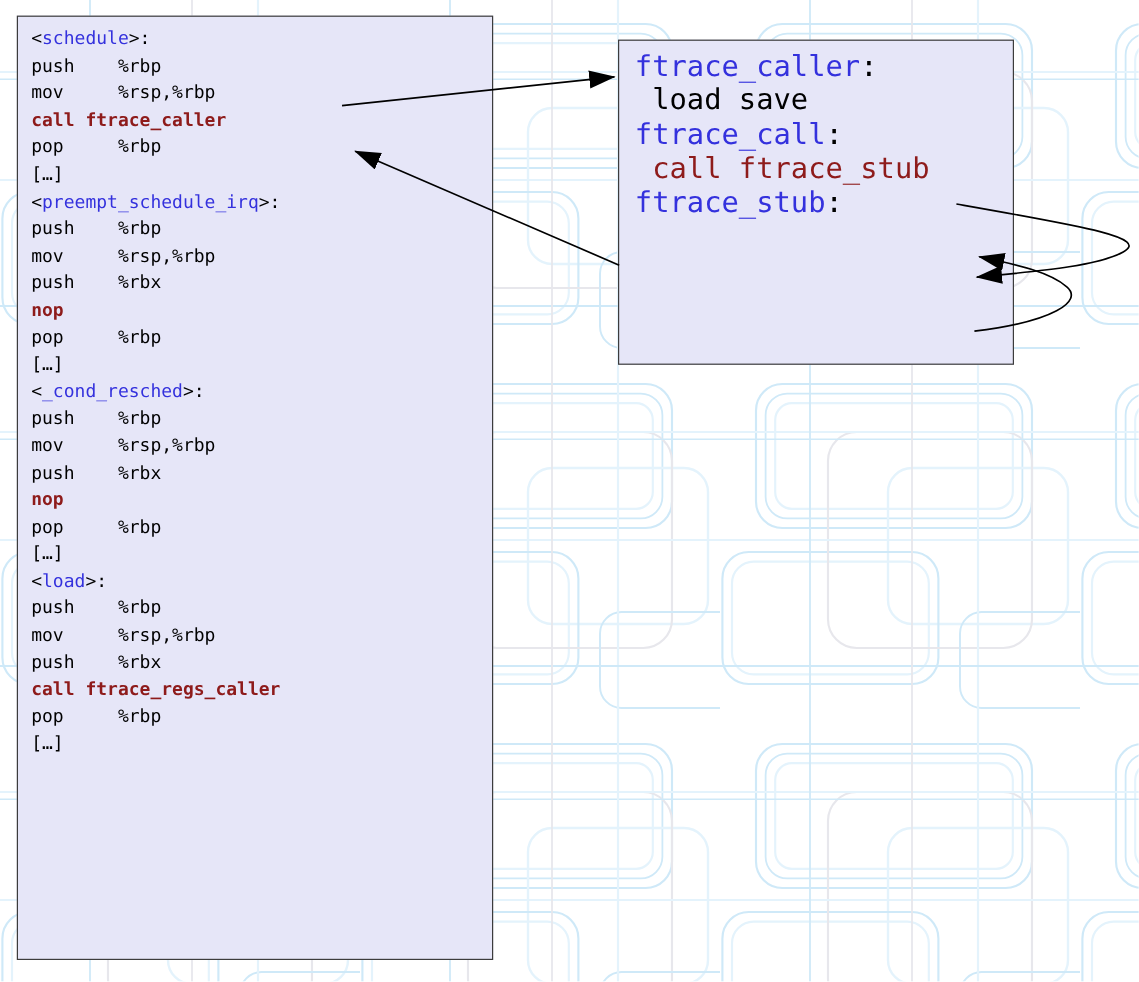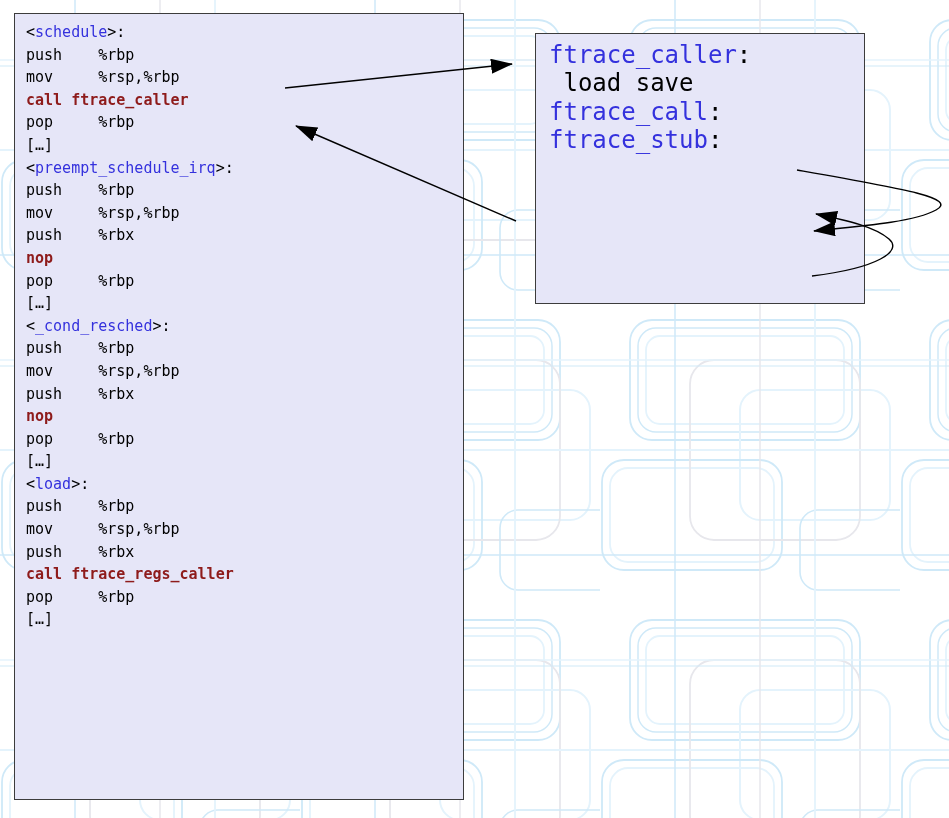--- a/index.html
+++ b/index.html
@@ -13,22 +13,22 @@
   .bg-blue-soft{stroke:var(--bg-blue-soft,#e4f3fc);}
   .bg-gray{stroke:var(--bg-gray,#e7e7ec);}
   .bg-shape{fill:none;}
 
   .box{
     position:absolute;z-index:1;
     background:var(--box-fill,#e6e6f8);
     border:1.7px solid var(--box-border,#3c3c3c);
     box-sizing:border-box;
   }
-  .left-box{left:14px;top:13px;width:450px;height:787px;padding:7px 0 0 11px;}
-  .right-box{left:515px;top:33px;width:330px;height:271px;padding:7px 0 0 13px;margin-left:20px;}
+  .left-box{left:14px;top:13px;width:397px;height:787px;padding:7px 0 0 11px;}
+  .right-box{left:515px;top:33px;width:330px;height:271px;padding:7px 0 0 13px;}
 
   .code-line{white-space:pre;color:var(--text,#000);}
   .left-box .code-line{font-size:15px;line-height:22.6px;}
   .right-box .code-line{font-size:24px;line-height:28.4px;}
   .seg-blue{color:var(--label-blue,#3431dd);}
   .seg-red{color:var(--insn-red,#8e1b1b);}
   .seg-redbold{color:var(--insn-red,#8e1b1b);font-weight:bold;}
 
   .overlay{position:absolute;left:0;top:0;z-index:2;pointer-events:none;}
   .arrow-line{fill:none;stroke:var(--arrow,#000);stroke-width:1.4;}
@@ -91,20 +91,21 @@
       <div class="code-line"><span>pop     %rbp</span></div>
       <div class="code-line"><span>[…]</span></div>
     </div>
 </div>
 
 <div class="box right-box">
   <div>
       <div class="code-line"><span class="seg-blue">ftrace_caller</span><span>:</span></div>
       <div class="code-line"><span> load save</span></div>
       <div class="code-line"><span class="seg-blue">ftrace_call</span><span>:</span></div>
+      <div class="code-line"><span class="seg-red"> call ftrace_stub</span></div>
       <div class="code-line"><span class="seg-blue">ftrace_stub</span><span>:</span></div>
     </div>
 </div>
 
 <svg class="overlay" width="949" height="818" aria-hidden="true">
   <defs>
     <marker id="ah" markerUnits="userSpaceOnUse" markerWidth="23" markerHeight="16" refX="21" refY="7.5" orient="auto">
       <path class="arrow-head" d="M0,0 L22,7.5 L0,15 Z"></path>
     </marker>
   </defs>

